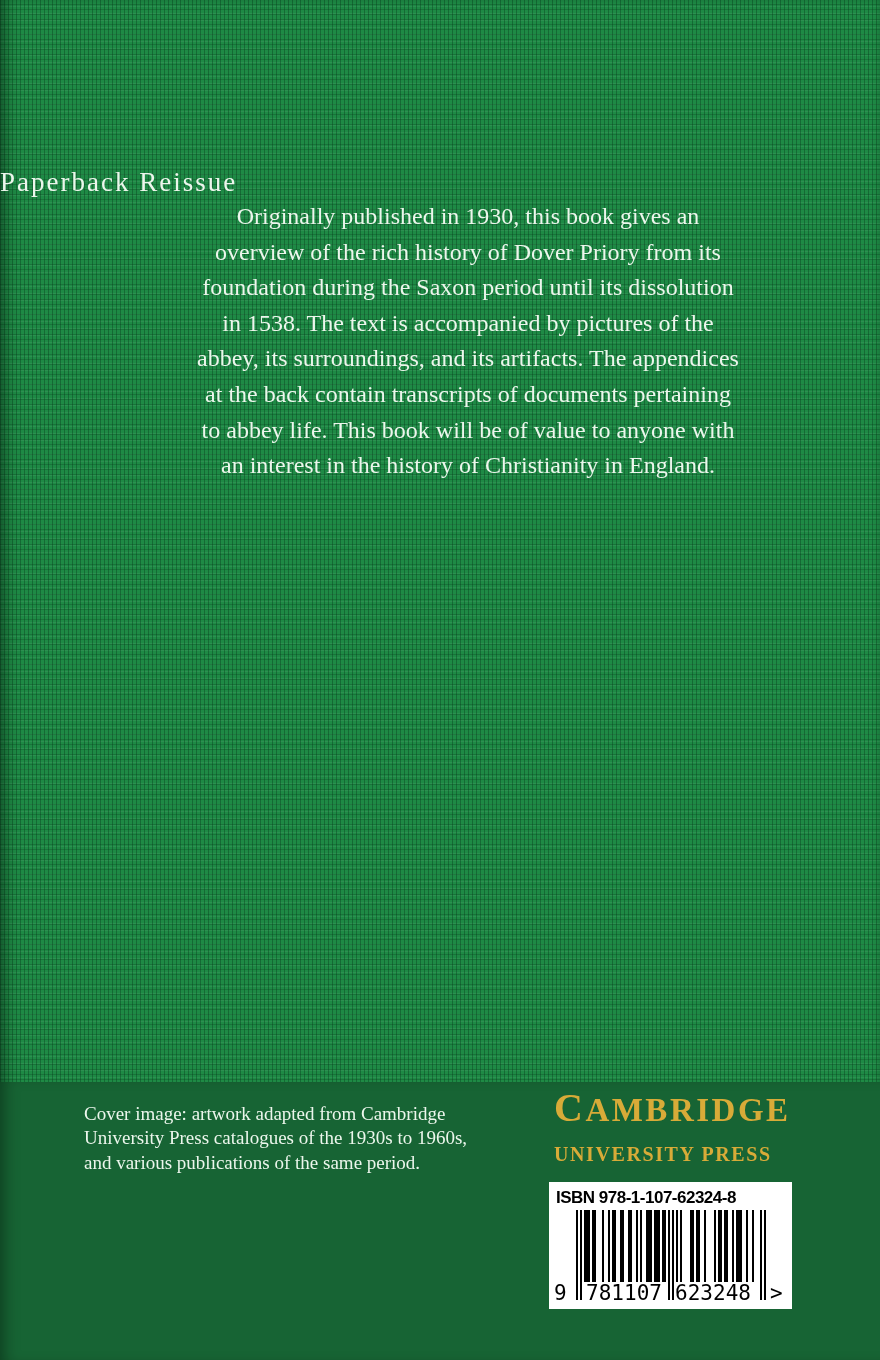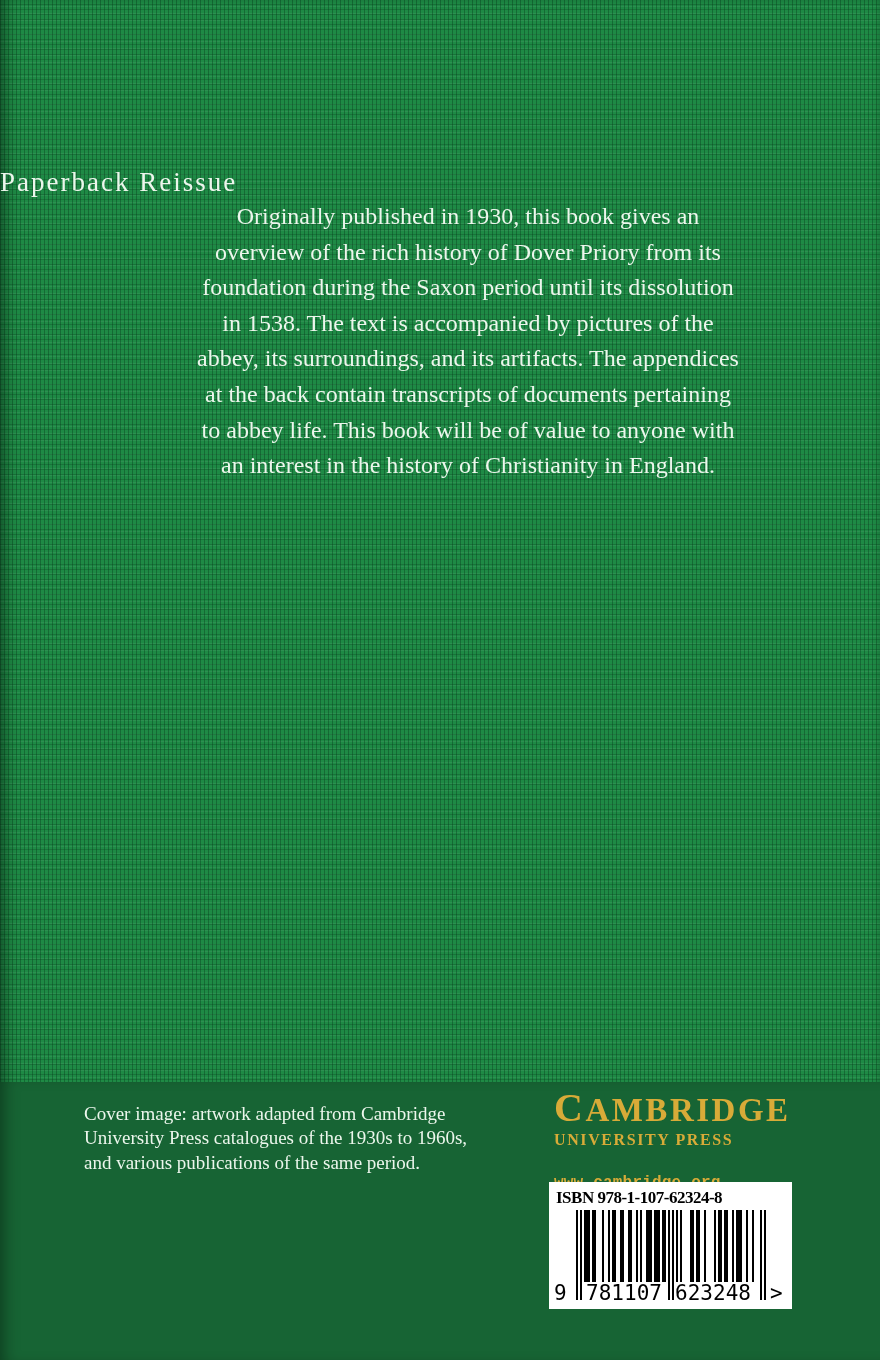--- a/index.html
+++ b/index.html
@@ -81,23 +81,23 @@
     font-weight: bold;
     font-size: 33px;
     line-height: 33px;
     letter-spacing: 2.5px;
   }
   .publisher-name::first-letter {
     font-size: 40px;
   }
   .publisher-subtitle {
     font-weight: bold;
-    font-size: 16px;
+    font-size: 20px;
     line-height: 20px;
-    margin-top: 3px;
+    margin-top: 17px;
     letter-spacing: 1.6px;
   }
   .publisher-website {
     font-family: Liberation Mono, monospace;
     font-weight: bold;
     font-size: 16px;
     margin-top: 24px;
     letter-spacing: 0.2px;
   }
   .barcode-box {
@@ -105,21 +105,21 @@
     left: 549px;
     top: 100px;
     width: 243px;
     height: 127px;
     background: #ffffff;
   }
   .isbn-label {
     position: absolute;
     left: 7px;
     top: 6px;
-    font-family: Liberation Serif, serif;
+    font-family: Liberation Sans, sans-serif;
     font-weight: bold;
     font-size: 17px;
     letter-spacing: -0.5px;
     color: #000;
     white-space: nowrap;
   }
   .bars {
     position: absolute;
     left: 27px;
     top: 28px;

